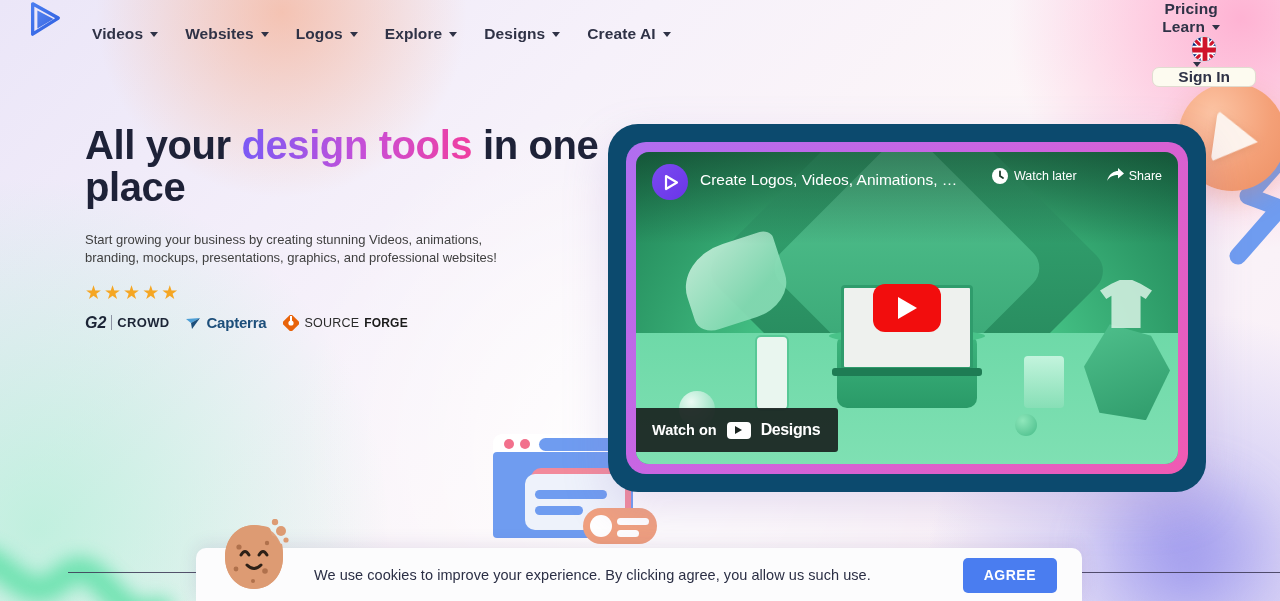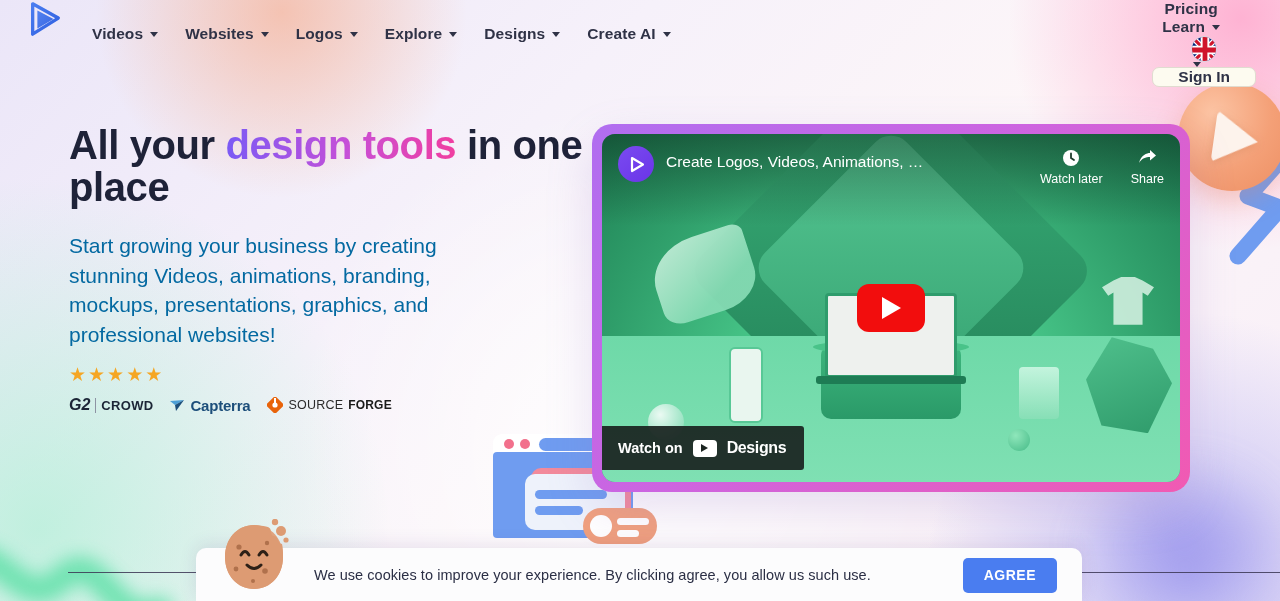--- a/index.html
+++ b/index.html
@@ -95,33 +95,33 @@
   }
   .btn-try {
     height: 41px; padding: 0 22px; border-radius: 8px; margin-left: 18px;
     background: #4a7df0; border: none;
     font-size: 15.5px; font-weight: 700; color: #fff;
     display: flex; align-items: center; cursor: pointer;
     box-shadow: 0 2px 8px rgba(74,125,240,.28);
   }
 
   
-  .hero { position: relative; z-index: 5; display: flex; padding: 0 26px; }
+  .hero { position: relative; z-index: 5; display: flex; padding: 0 26px; margin-left: 16px; }
   .hero-left { width: 560px; padding-left: 43px; padding-top: 56px; }
   h1 {
     font-size: 40px; line-height: 1.06; font-weight: 800;
     color: #1e2238; letter-spacing: -.4px;
   }
   h1 .accent {
     background: linear-gradient(90deg, #7a5af5 0%, #c94fd6 55%, #f03ea0 100%);
     -webkit-background-clip: text; background-clip: text; color: transparent;
   }
   .sub {
-    margin-top: 22px; font-size: 21px; line-height: 1.42;
-    color: #0369a1; max-width: 420px;
+    margin-top: 22px; font-size: 13px; line-height: 1.42;
+    color: #404040; max-width: 420px;
   }
   .btn-start {
     margin-top: 52px; width: 197px; height: 49px; border-radius: 9px;
     background: linear-gradient(180deg, #6a5af0 0%, #5d4ce4 100%);
     border: none; color: #fff; font-size: 16.5px; font-weight: 700;
     cursor: pointer; box-shadow: 0 6px 16px rgba(95,78,230,.3);
   }
   .stars { margin-top: 15px; display: flex; gap: 2px; }
   .star { color: #f5a623; font-size: 19px; line-height: 1; }
   .badges { margin-top: 12px; display: flex; align-items: center; gap: 17px; }
@@ -130,22 +130,23 @@
   .b-sep { width: 1px; height: 15px; background: #8d93a3; }
   .b-crowd { font-size: 13px; font-weight: 800; color: #1c2536; letter-spacing: .3px; }
   .b-capterra { font-size: 15px; font-weight: 800; color: #1c4e7a; letter-spacing: -.2px; }
   .b-sf-1 { font-size: 12.5px; font-weight: 400; color: #2b2b2b; letter-spacing: .2px; }
   .b-sf-2 { font-size: 12px; font-weight: 800; color: #1a1a1a; letter-spacing: .2px; }
 
   
   .hero-right { position: relative; margin-left: 6px; margin-top: 56px; }
   .video-shell {
     position: relative; width: 598px; height: 368px; border-radius: 30px;
-    background: #a3a3a3;
+    background: #0c4a6e;
     box-shadow: 0 18px 46px rgba(150,120,200,.22);
+    padding: 18px;
   }
   .video-border {
     width: 100%; height: 100%; border-radius: 20px; padding: 10px;
     background: linear-gradient(135deg, #b06ef0 0%, #cd64e0 45%, #f15ab2 100%);
   }
   .video-inner {
     position: relative; width: 100%; height: 100%; border-radius: 13px;
     overflow: hidden;
     background:
       radial-gradient(ellipse at 50% 72%, #68d9a4 0%, #46c487 36%, #2f9e6a 70%, #1d7e53 100%);
@@ -229,21 +230,21 @@
     width: 36px; height: 36px; border-radius: 50%; flex: 0 0 auto;
     background: linear-gradient(140deg, #7a4bf0 0%, #6a34e8 100%);
     display: flex; align-items: center; justify-content: center;
   }
   .yt-title {
     margin-left: 12px; color: #fff; font-size: 15.5px; font-weight: 400;
     white-space: nowrap; overflow: hidden; margin-top: 7px;
   }
   .yt-actions { margin-left: auto; display: flex; gap: 28px; padding-top: 2px; }
   .yt-act {
-    display: flex; flex-direction: column; align-items: center; gap: 4px;
+    display: flex; flex-direction: row; align-items: center; gap: 4px;
     color: #fff; font-size: 12.5px; cursor: pointer;
   }
   .yt-playbtn {
     position: absolute; left: 50%; top: 50%; margin-left: -34px; margin-top: -24px;
     width: 68px; height: 48px; border-radius: 12px; background: #f20d0d;
     display: flex; align-items: center; justify-content: center; cursor: pointer;
   }
   .yt-playbtn::after {
     content: ""; width: 0; height: 0;
     border-left: 19px solid #fff;

